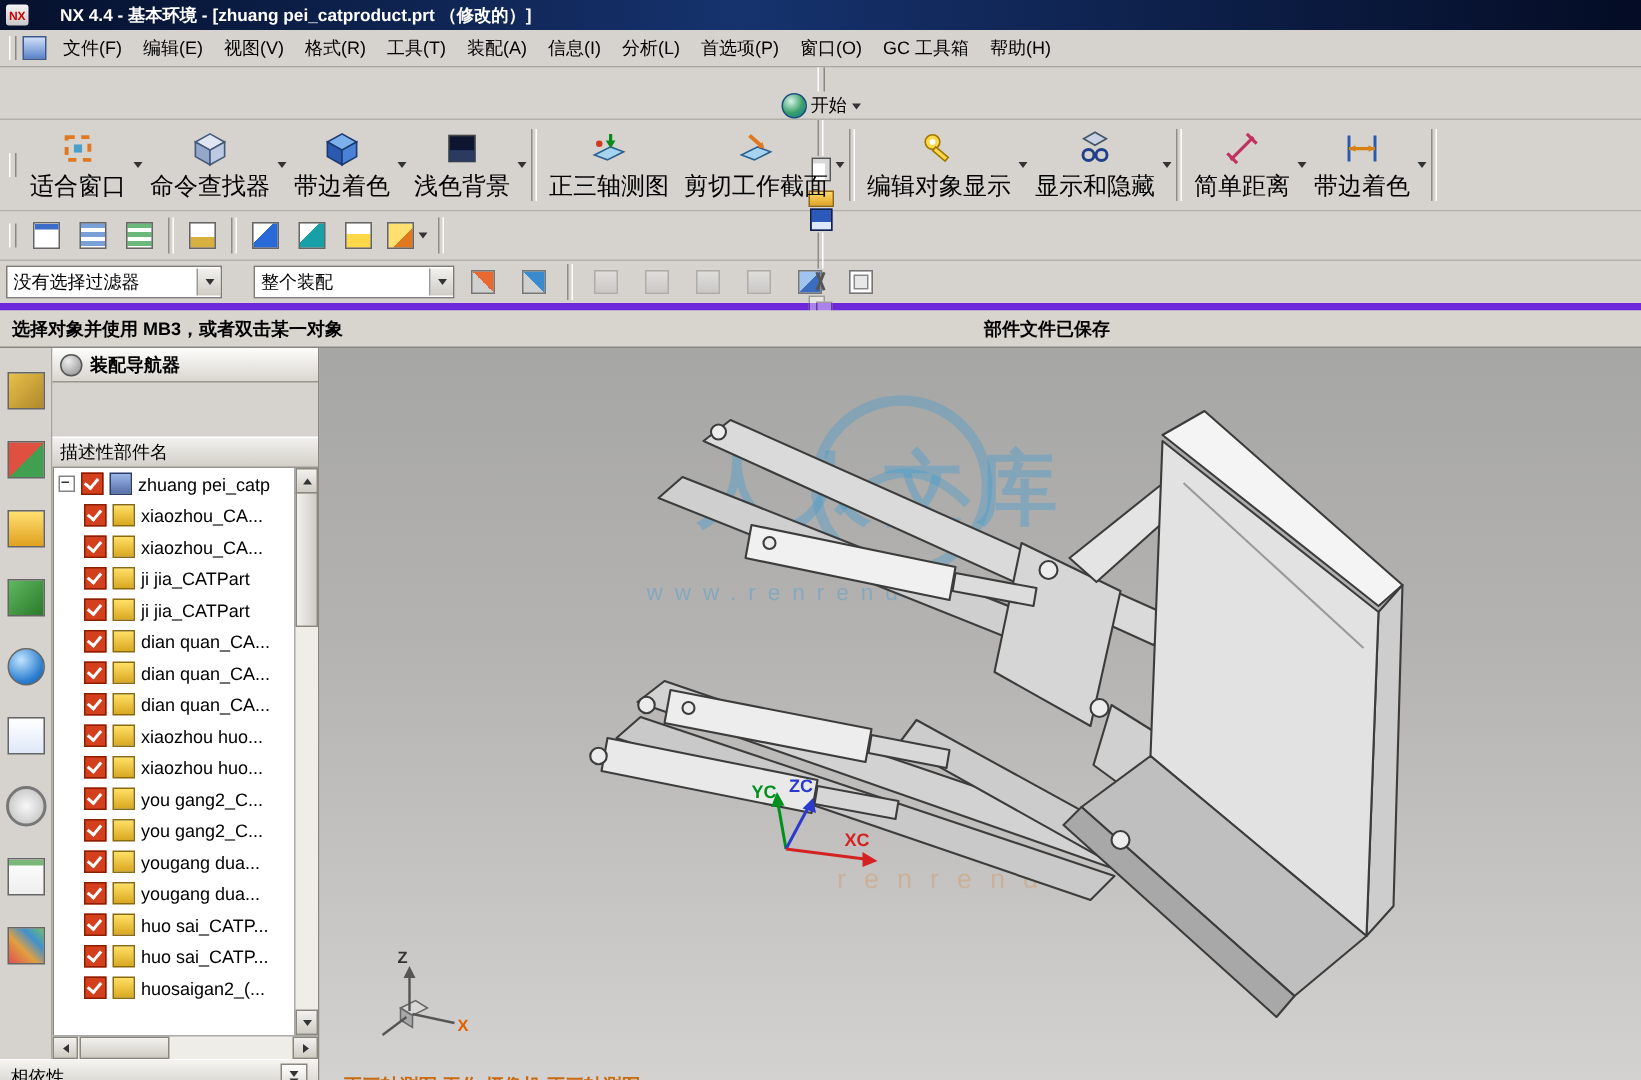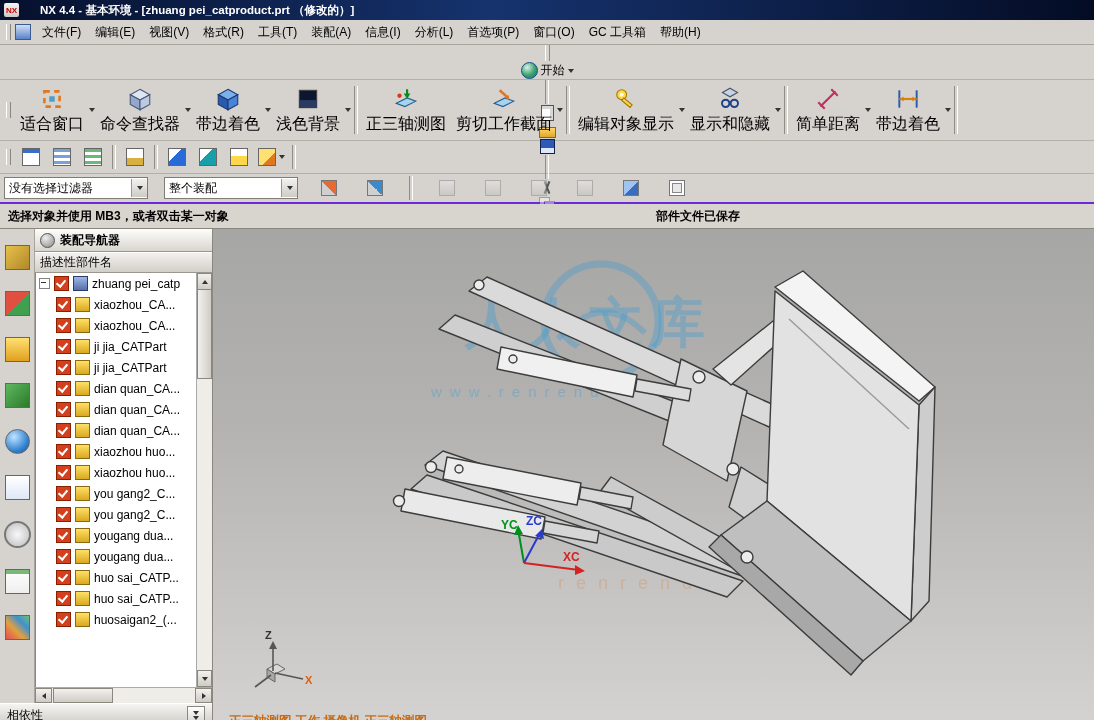--- a/index.html
+++ b/index.html
@@ -55,21 +55,21 @@
   .s20{width:18px;height:18px;border:1px solid #666;}
   .si-window{background:#fff;box-shadow:inset 0 4px 0 #3a6cc8;}
   .si-layers{background:repeating-linear-gradient(#7aa0d8 0 3px,#fff 3px 6px);}
   .si-layers2{background:repeating-linear-gradient(#6ab87a 0 3px,#fff 3px 6px);}
   .si-book{background:linear-gradient(#fff 55%,#d8b040 55%);}
   .si-arrow-blue{background:linear-gradient(135deg,#fff 40%,#2a6ad8 40%);}
   .si-arrow-teal{background:linear-gradient(135deg,#fff 40%,#18a0a8 40%);}
   .si-up-yellow{background:linear-gradient(0deg,#ffd84a 55%,#fff 55%);}
   .si-pencil{background:linear-gradient(135deg,#ffe070 60%,#e07820 60%);}
   
-  .selbar{height:28px;display:flex;align-items:center;background:#d6d3ce;border-bottom:2px solid #6d28d9;padding-left:4px;gap:16px;}
+  .selbar{height:28px;display:flex;align-items:center;background:#d6d3ce;border-bottom:5px solid #6d28d9;padding-left:4px;gap:4px;}
   .combo{height:20px;background:#fff;border:1px solid #7f7d76;display:flex;align-items:center;font-size:12px;padding-left:4px;}
   .combo .dd-btn{width:15px;height:18px;background:linear-gradient(#f2f1ee,#cfccc5);border-left:1px solid #999;display:flex;align-items:center;justify-content:center;margin-left:auto;}
   .s16{width:16px;height:16px;border:1px solid #777;}
   .si-snap{background:linear-gradient(45deg,#d0d0d0 50%,#e86a30 50%);}
   .si-highlight{background:linear-gradient(45deg,#d0d0d0 50%,#3a8ad0 50%);}
   .si-gray1,.si-gray2,.si-gray3,.si-gray4{background:linear-gradient(#eee,#bbb);}
   .disabled{opacity:.42;}
   .si-cube-shaded{background:linear-gradient(135deg,#9fc4f0 50%,#3a6cc0 50%);}
   .si-cube-wire{background:#e8e8e8;box-shadow:inset 0 0 0 2px #fff, inset 0 0 0 3px #888;}
   
@@ -87,21 +87,21 @@
   .rb3{background:linear-gradient(#ffe070,#e0a020);}
   .rb4{background:linear-gradient(135deg,#60b860,#2a7a2a);}
   .rb5{border-radius:50%;background:radial-gradient(circle at 35% 30%,#bfe4ff,#2e7fd0 65%,#155a9a);}
   .rb6{background:linear-gradient(#fff,#dfe8f8);}
   .rb7{border-radius:50%;background:radial-gradient(#f8f8f8,#bbb);border:2px solid #777;}
   .rb8{background:linear-gradient(#fff,#eee);box-shadow:inset 0 4px 0 #7ab87a;}
   .rb9{background:linear-gradient(45deg,#e05050,#e0a040 40%,#4090d0 70%,#70c070);}
   .navigator{flex:1;display:flex;flex-direction:column;background:#d6d3ce;min-width:0;}
   .nav-title{height:22px;display:flex;align-items:center;gap:5px;padding:0 5px;background:linear-gradient(#fdfdfb,#d9d6cf);border-bottom:1px solid #9a968f;font-weight:bold;font-size:12px;}
   .nav-title-icon{width:13px;height:13px;border-radius:50%;background:radial-gradient(circle at 35% 30%,#eee,#888);border:1px solid #555;}
-  .nav-colhdr{height:19px;background:linear-gradient(#f2f1ee,#d2cfc8);border-bottom:1px solid #9a968f;border-top:1px solid #fff;font-size:12px;display:flex;align-items:center;padding:0 5px;}
+  .nav-colhdr{height:19px;background:linear-gradient(#f2f1ee,#d2cfc8);border-bottom:1px solid #9a968f;border-top:1px solid #fff;font-size:12px;display:flex;align-items:center;padding:0 5px;margin-top:36px;}
   .tree{flex:1;background:#fff;position:relative;overflow:hidden;border-left:1px solid #8a877f;}
   .rows{position:absolute;left:0;top:0;right:15px;}
   .row{height:21px;display:flex;align-items:center;gap:4px;font-size:12px;padding-left:3px;white-space:nowrap;overflow:hidden;}
   .row.child{padding-left:20px;}
   .exp{width:9px;height:9px;border:1px solid #848484;background:#fff;position:relative;flex:0 0 auto;}
   .exp::after{content:"";position:absolute;left:1px;top:3px;width:5px;height:1px;background:#333;}
   .cb{width:13px;height:13px;background:#d4401d;border:1px solid #8a1f00;position:relative;flex:0 0 auto;}
   .cb::after{content:"";position:absolute;left:3px;top:1px;width:4px;height:7px;border-right:2px solid #fff;border-bottom:2px solid #fff;transform:rotate(40deg);}
   .pi{width:13px;height:13px;background:linear-gradient(#ffe066,#d9a820);border:1px solid #8a6a10;flex:0 0 auto;}
   .pi-root{background:linear-gradient(#9db7e8,#5670a8);border-color:#2a3a6a;}
@@ -359,21 +359,21 @@
     <span class="vsep"></span>
   </div>
 
   <div class="selbar">
     <div class="combo" style="width:138px;">
       <span>没有选择过滤器</span>
       <span class="dd-btn">
           <span class="tri-down"></span>
         </span>
     </div>
-    <div class="combo" style="width:128px;">
+    <div class="combo" style="width:128px;margin-left:17px;">
       <span>整个装配</span>
       <span class="dd-btn">
           <span class="tri-down"></span>
         </span>
     </div>
     <div class="tbtn">
         <span class="ic s16 si-snap"></span>
       </div>
     <div class="tbtn">
         <span class="ic s16 si-highlight"></span>

